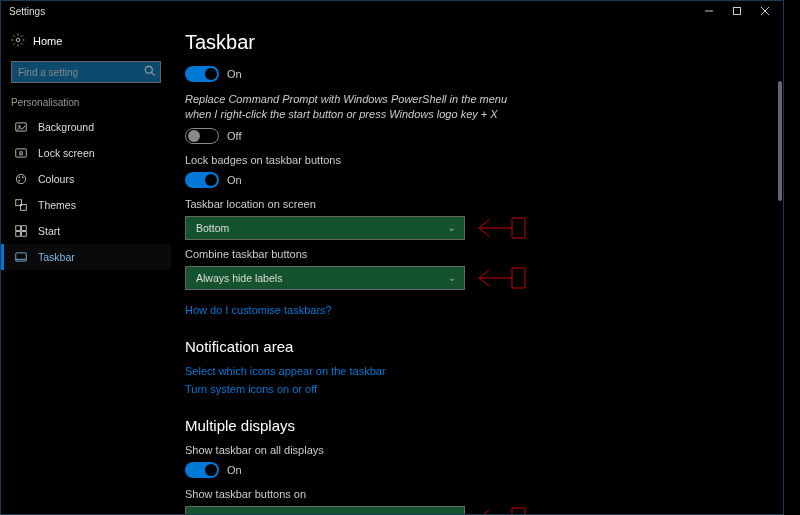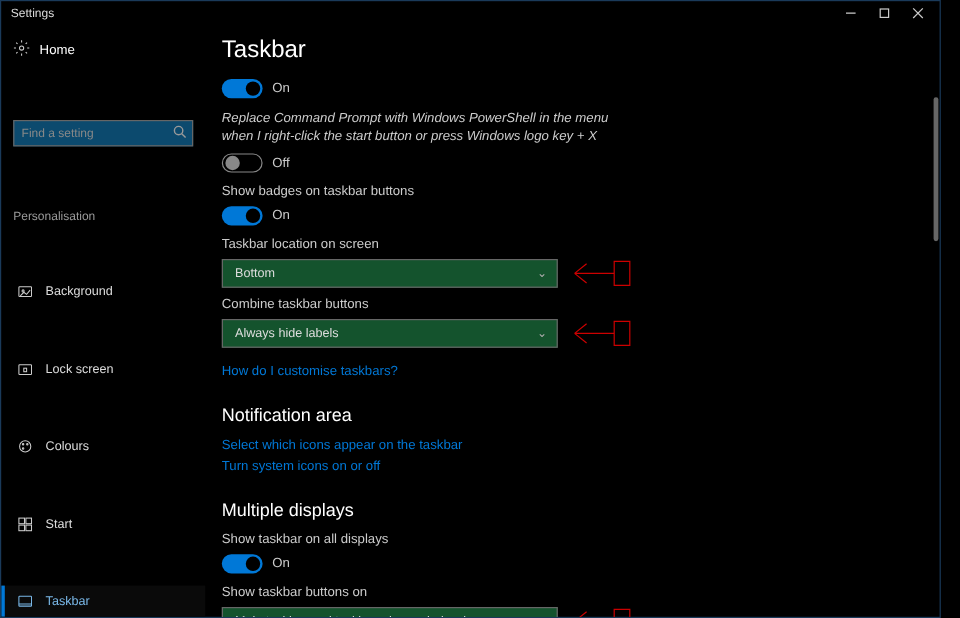--- a/index.html
+++ b/index.html
@@ -3,21 +3,21 @@
 <meta charset="utf-8">
 <style>
   * { margin: 0; padding: 0; box-sizing: border-box; font-family: "Segoe UI", Arial, sans-serif; }
   html, body { width: 800px; height: 515px; background: #000; color: #fff; overflow: hidden; }
   .window { width: 784px; height: 515px; border: 1px solid #1a3a5a; display: flex; flex-direction: column; }
   .titlebar { height: 20px; display: flex; align-items: center; padding: 0 4px; font-size: 10px; color: #ddd; }
   .titlebar .title { flex: 1; padding-left: 4px; }
   .winbtn { width: 28px; height: 18px; display: flex; align-items: center; justify-content: center; cursor: pointer; }
   .winbtn svg { display: block; }
   .body { flex: 1; display: flex; overflow: hidden; }
-  .sidebar { width: 170px; padding: 6px 0 0 0; display: flex; flex-direction: column; justify-content: space-between; }
+  .sidebar { width: 170px; padding: 6px 0 0 0; display: flex; flex-direction: column; }
   .home-row { display: flex; align-items: center; gap: 8px; padding: 6px 10px; font-size: 11px; cursor: pointer; }
   .search-wrap { margin: 6px 10px 10px 10px; position: relative; }
   .search { width: 100%; background: #0c4a6e; color: #999; border: 1px solid #666; height: 22px; font-size: 10px; padding: 0 22px 0 6px; }
   .search::placeholder { color: #888; }
   .search-icon { position: absolute; right: 4px; top: 3px; color: #999; }
   .subhead { font-size: 10px; color: #999; padding: 4px 10px 6px 10px; }
   .nav-item { display: flex; align-items: center; gap: 10px; padding: 6px 10px; font-size: 10.5px; color: #ddd; cursor: pointer; border-left: 3px solid transparent; }
   .nav-item.active { border-left-color: #0078d7; color: #7ab8e8; background: #0a0a0a; }
   .nav-item .ico { width: 14px; height: 14px; display: flex; align-items: center; justify-content: center; }
   .main { position: relative; flex: 1; overflow: hidden; }
@@ -115,20 +115,29 @@
               <circle cx="9" cy="9" r="1"></circle>
               <circle cx="15" cy="9" r="1"></circle>
               <circle cx="9" cy="15" r="1"></circle>
             </svg>
           </span>
         <span>Colours</span>
       </div>
       <div class="nav-item">
         <span class="ico">
             <svg width="14" height="14" viewBox="0 0 24 24" fill="none" stroke="#ccc" stroke-width="1.5">
+              <rect x="3" y="3" width="10" height="10"></rect>
+              <rect x="11" y="11" width="10" height="10"></rect>
+            </svg>
+          </span>
+        <span>Themes</span>
+      </div>
+      <div class="nav-item">
+        <span class="ico">
+            <svg width="14" height="14" viewBox="0 0 24 24" fill="none" stroke="#ccc" stroke-width="1.5">
               <rect x="3" y="3" width="8" height="8"></rect>
               <rect x="13" y="3" width="8" height="8"></rect>
               <rect x="3" y="13" width="8" height="8"></rect>
               <rect x="13" y="13" width="8" height="8"></rect>
             </svg>
           </span>
         <span>Start</span>
       </div>
       <div class="nav-item active">
         <span class="ico">
@@ -149,21 +158,21 @@
           <span class="toggle on"></span>
           <span class="toggle-label">On</span>
         </div>
 
         <div class="desc">Replace Command Prompt with Windows PowerShell in the menu when I right-click the start button or press Windows logo key + X</div>
         <div class="toggle-row">
           <span class="toggle off"></span>
           <span class="toggle-label">Off</span>
         </div>
 
-        <div class="field-label">Show badges on taskbar buttons</div>
+        <div class="field-label">Lock badges on taskbar buttons</div>
         <div class="toggle-row">
           <span class="toggle on"></span>
           <span class="toggle-label">On</span>
         </div>
 
         <div class="field-label">Taskbar location on screen</div>
         <div class="dropdown-wrap">
           <div class="dropdown">
             <span>Bottom</span>
             <span class="chev">⌄</span>

